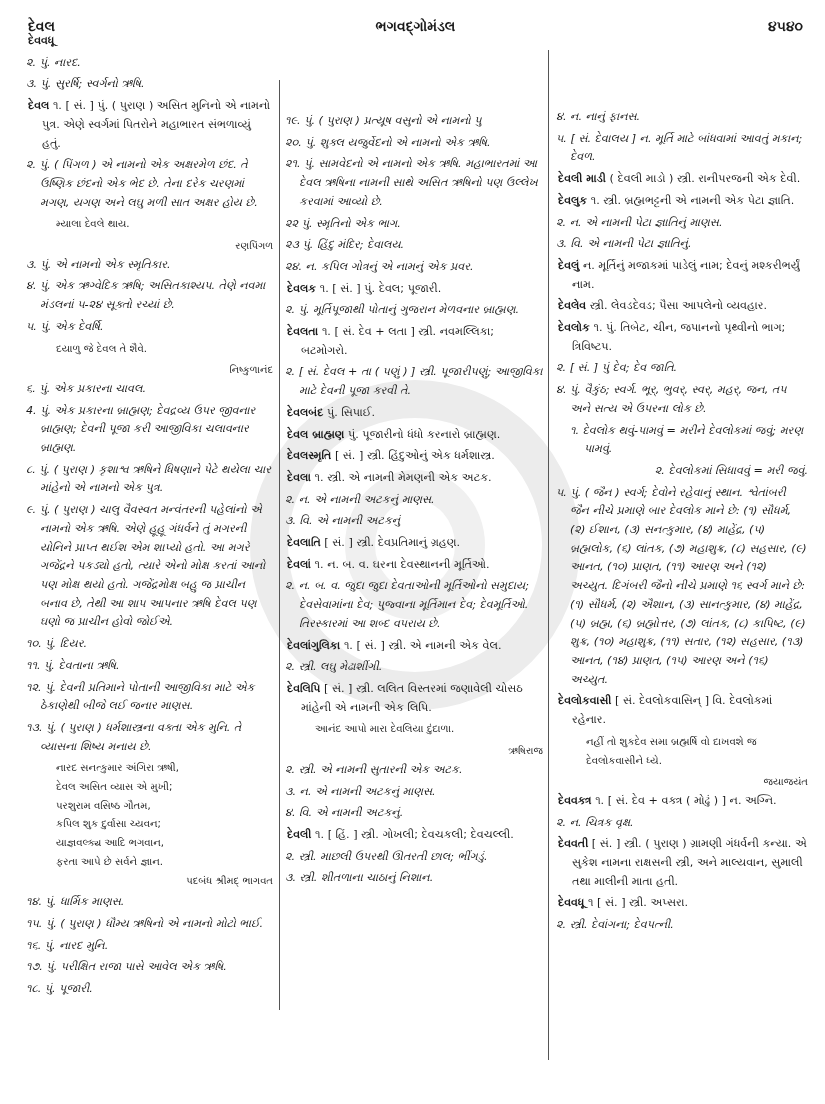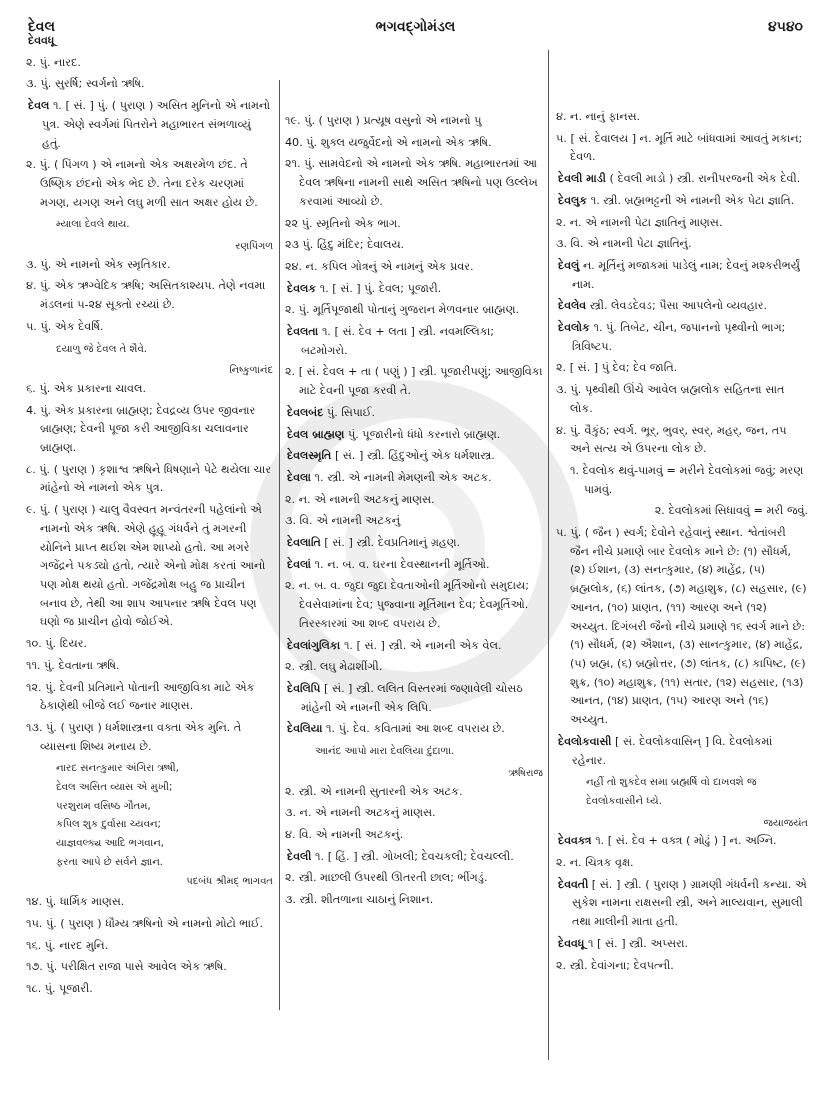--- a/index.html
+++ b/index.html
@@ -28,21 +28,21 @@
   }
   .col.c1 { left: 28px; width: 245px; }
   .col.c2 { left: 287px; width: 256px; top: 76px; margin-top: 36px; }
   .col.c3 { left: 558px; width: 250px; top: 65px; margin-top: 43px; }
   .divider { position: absolute; width: 1px; background: #555; z-index: 2; }
   .d1 { left: 279px; top: 80px; height: 930px; }
   .d2 { left: 548px; top: 50px; height: 1010px; }
   .entry { margin-bottom: 3px; }
   .hw { font-weight: bold; font-size: 11px; }
   .line { padding-left: 14px; text-indent: -14px; }
-  .sub { padding-left: 12px; }
+  .sub { padding-left: 12px; font-style: italic; }
   .quote { padding-left: 28px; font-size: 10.2px; }
   .src { text-align: right; font-size: 10px; }
 </style>
 </head>
 <body>
 
 <div class="watermark"></div>
 <div class="watermark-inner"></div>
 
 <div class="header">
@@ -88,42 +88,41 @@
       <div class="entry sub line">૧૭. પું. પરીક્ષિત રાજા પાસે આવેલ એક ઋષિ.</div>
       <div class="entry sub line">૧૮. પું. પૂજારી.</div>
     </div>
 </div>
 
 <div class="divider d1"></div>
 
 <div class="col c2">
   <div id="col2">
       <div class="entry sub line">૧૯. પું. ( પુરાણ ) પ્રત્યૂષ વસુનો એ નામનો પુ</div>
-      <div class="entry sub line">40. પું. શુક્લ યજુર્વેદનો એ નામનો એક ઋષિ.</div>
+      <div class="entry sub line">૨૦. પું. શુક્લ યજુર્વેદનો એ નામનો એક ઋષિ.</div>
       <div class="entry sub line">૨૧. પું. સામવેદનો એ નામનો એક ઋષિ. મહાભારતમાં આ દેવલ ઋષિના નામની સાથે અસિત ઋષિનો પણ ઉલ્લેખ કરવામાં આવ્યો છે.</div>
       <div class="entry sub line">૨૨ પું. સ્મૃતિનો એક ભાગ.</div>
       <div class="entry sub line">૨૩ પું. હિંદુ મંદિર; દેવાલય.</div>
       <div class="entry sub line">૨૪. ન. કપિલ ગોત્રનું એ નામનું એક પ્રવર.</div>
       <div class="entry line"><span class="hw">દેવલક</span> <span>૧. [ સં. ] પું. દેવલ; પૂજારી.</span></div>
       <div class="entry sub line">૨. પું. મૂર્તિપૂજાથી પોતાનું ગુજરાન મેળવનાર બ્રાહ્મણ.</div>
       <div class="entry line"><span class="hw">દેવલતા</span> <span>૧. [ સં. દેવ + લતા ] સ્ત્રી. નવમલ્લિકા; બટમોગરો.</span></div>
       <div class="entry sub line">૨. [ સં. દેવલ + તા ( પણું ) ] સ્ત્રી. પૂજારીપણું; આજીવિકા માટે દેવની પૂજા કરવી તે.</div>
       <div class="entry line"><span class="hw">દેવલબંદ</span> <span>પું. સિપાઈ.</span></div>
       <div class="entry line"><span class="hw">દેવલ બ્રાહ્મણ</span> <span>પું. પૂજારીનો ધંધો કરનારો બ્રાહ્મણ.</span></div>
       <div class="entry line"><span class="hw">દેવલસ્મૃતિ</span> <span>[ સં. ] સ્ત્રી. હિંદુઓનું એક ધર્મશાસ્ત્ર.</span></div>
       <div class="entry line"><span class="hw">દેવલા</span> <span>૧. સ્ત્રી. એ નામની મેમણની એક અટક.</span></div>
       <div class="entry sub line">૨. ન. એ નામની અટકનું માણસ.</div>
       <div class="entry sub line">૩. વિ. એ નામની અટકનું</div>
       <div class="entry line"><span class="hw">દેવલાતિ</span> <span>[ સં. ] સ્ત્રી. દેવપ્રતિમાનું ગ્રહણ.</span></div>
       <div class="entry line"><span class="hw">દેવલાં</span> <span>૧. ન. બ. વ. ઘરના દેવસ્થાનની મૂર્તિઓ.</span></div>
       <div class="entry sub line">૨. ન. બ. વ. જુદા જુદા દેવતાઓની મૂર્તિઓનો સમુદાય; દેવસેવામાંના દેવ; પુજ્વાના મૂર્તિમાન દેવ; દેવમૂર્તિઓ. તિરસ્કારમાં આ શબ્દ વપરાય છે.</div>
       <div class="entry line"><span class="hw">દેવલાંગુલિકા</span> <span>૧. [ સં. ] સ્ત્રી. એ નામની એક વેલ.</span></div>
       <div class="entry sub line">૨. સ્ત્રી. લઘુ મેઢાશીંગી.</div>
       <div class="entry line"><span class="hw">દેવલિપિ</span> <span>[ સં. ] સ્ત્રી. લલિત વિસ્તરમાં જણાવેલી ચોસઠ માંહેની એ નામની એક લિપિ.</span></div>
-      <div class="entry line"><span class="hw">દેવલિયા</span> <span>૧. પું. દેવ. કવિતામાં આ શબ્દ વપરાય છે.</span></div>
       <div class="entry quote">આનંદ આપો મારા દેવલિયા દુંદાળા.</div>
       <div class="src">ઋષિરાજ</div>
       <div class="entry sub line">૨. સ્ત્રી. એ નામની સુતારની એક અટક.</div>
       <div class="entry sub line">૩. ન. એ નામની અટકનું માણસ.</div>
       <div class="entry sub line">૪. વિ. એ નામની અટકનું.</div>
       <div class="entry line"><span class="hw">દેવલી</span> <span>૧. [ હિં. ] સ્ત્રી. ગોખલી; દેવચકલી; દેવચલ્લી.</span></div>
       <div class="entry sub line">૨. સ્ત્રી. માછલી ઉપરથી ઊતરતી છાલ; ભીંગડું.</div>
       <div class="entry sub line">૩. સ્ત્રી. શીતળાના ચાઠાનું નિશાન.</div>
     </div>
 </div>
@@ -135,21 +134,20 @@
       <div class="entry sub line">૪. ન. નાનું ફાનસ.</div>
       <div class="entry sub line">૫. [ સં. દેવાલય ] ન. મૂર્તિ માટે બાંધવામાં આવતું મકાન; દેવળ.</div>
       <div class="entry line"><span class="hw">દેવલી માડી</span> <span>( દેવલી માડો ) સ્ત્રી. રાનીપરજની એક દેવી.</span></div>
       <div class="entry line"><span class="hw">દેવલુક</span> <span>૧. સ્ત્રી. બ્રહ્મભટ્ટની એ નામની એક પેટા જ્ઞાતિ.</span></div>
       <div class="entry sub line">૨. ન. એ નામની પેટા જ્ઞાતિનું માણસ.</div>
       <div class="entry sub line">૩. વિ. એ નામની પેટા જ્ઞાતિનું.</div>
       <div class="entry line"><span class="hw">દેવલું</span> <span>ન. મૂર્તિનું મજાકમાં પાડેલું નામ; દેવનું મશ્કરીભર્યું નામ.</span></div>
       <div class="entry line"><span class="hw">દેવલેવ</span> <span>સ્ત્રી. લેવડદેવડ; પૈસા આપલેનો વ્યવહાર.</span></div>
       <div class="entry line"><span class="hw">દેવલોક</span> <span>૧. પું. તિબેટ, ચીન, જપાનનો પૃથ્વીનો ભાગ; ત્રિવિષ્ટપ.</span></div>
       <div class="entry sub line">૨. [ સં. ] પું દેવ; દેવ જાતિ.</div>
-      <div class="entry sub line">૩. પું. પૃથ્વીથી ઊંચે આવેલ બ્રહ્મલોક સહિતના સાત લોક.</div>
       <div class="entry sub line">૪. પું. વૈકુંઠ; સ્વર્ગ. ભૂર્, ભુવર્, સ્વર્, મહર્, જન, તપ અને સત્ય એ ઉપરના લોક છે.</div>
       <div class="entry sub line" style="padding-left: 26px;">૧. દેવલોક થવું-પામવું = મરીને દેવલોકમાં જવું; મરણ પામવું.</div>
       <div class="entry sub line" style="padding-left: 26px; text-align: right;">૨. દેવલોકમાં સિધાવવું = મરી જવું.</div>
       <div class="entry sub line">૫. પું. ( જૈન ) સ્વર્ગ; દેવોને રહેવાનું સ્થાન. શ્વેતાંબરી જૈન નીચે પ્રમાણે બાર દેવલોક માને છે: (૧) સૌધર્મ, (૨) ઈશાન, (૩) સનત્કુમાર, (૪) માહેંદ્ર, (૫) બ્રહ્મલોક, (૬) લાંતક, (૭) મહાશુક્ર, (૮) સહસાર, (૯) આનત, (૧૦) પ્રાણત, (૧૧) આરણ અને (૧૨) અચ્યુત. દિગંબરી જૈનો નીચે પ્રમાણે ૧૬ સ્વર્ગ માને છે: (૧) સૌધર્મ, (૨) ઐશાન, (૩) સાનત્કુમાર, (૪) માહેંદ્ર, (૫) બ્રહ્મ, (૬) બ્રહ્મોત્તર, (૭) લાંતક, (૮) કાપિષ્ટ, (૯) શુક્ર, (૧૦) મહાશુક્ર, (૧૧) સતાર, (૧૨) સહસાર, (૧૩) આનત, (૧૪) પ્રાણત, (૧૫) આરણ અને (૧૬) અચ્યુત.</div>
       <div class="entry line"><span class="hw">દેવલોકવાસી</span> <span>[ સં. દેવલોકવાસિન્ ] વિ. દેવલોકમાં રહેનાર.</span></div>
       <div class="entry quote">નહીં તો શુકદેવ સમા બ્રહ્મર્ષિ વો દાખવશે જ દેવલોકવાસીને ધ્યે.</div>
       <div class="src">જયાજયંત</div>
       <div class="entry line"><span class="hw">દેવવક્ત્ર</span> <span>૧. [ સં. દેવ + વક્ત્ર ( મોઢું ) ] ન. અગ્નિ.</span></div>
       <div class="entry sub line">૨. ન. ચિત્રક વૃક્ષ.</div>
       <div class="entry line"><span class="hw">દેવવતી</span> <span>[ સં. ] સ્ત્રી. ( પુરાણ ) ગ્રામણી ગંધર્વની કન્યા. એ સુકેશ નામના રાક્ષસની સ્ત્રી, અને માલ્યવાન, સુમાલી તથા માલીની માતા હતી.</span></div>

